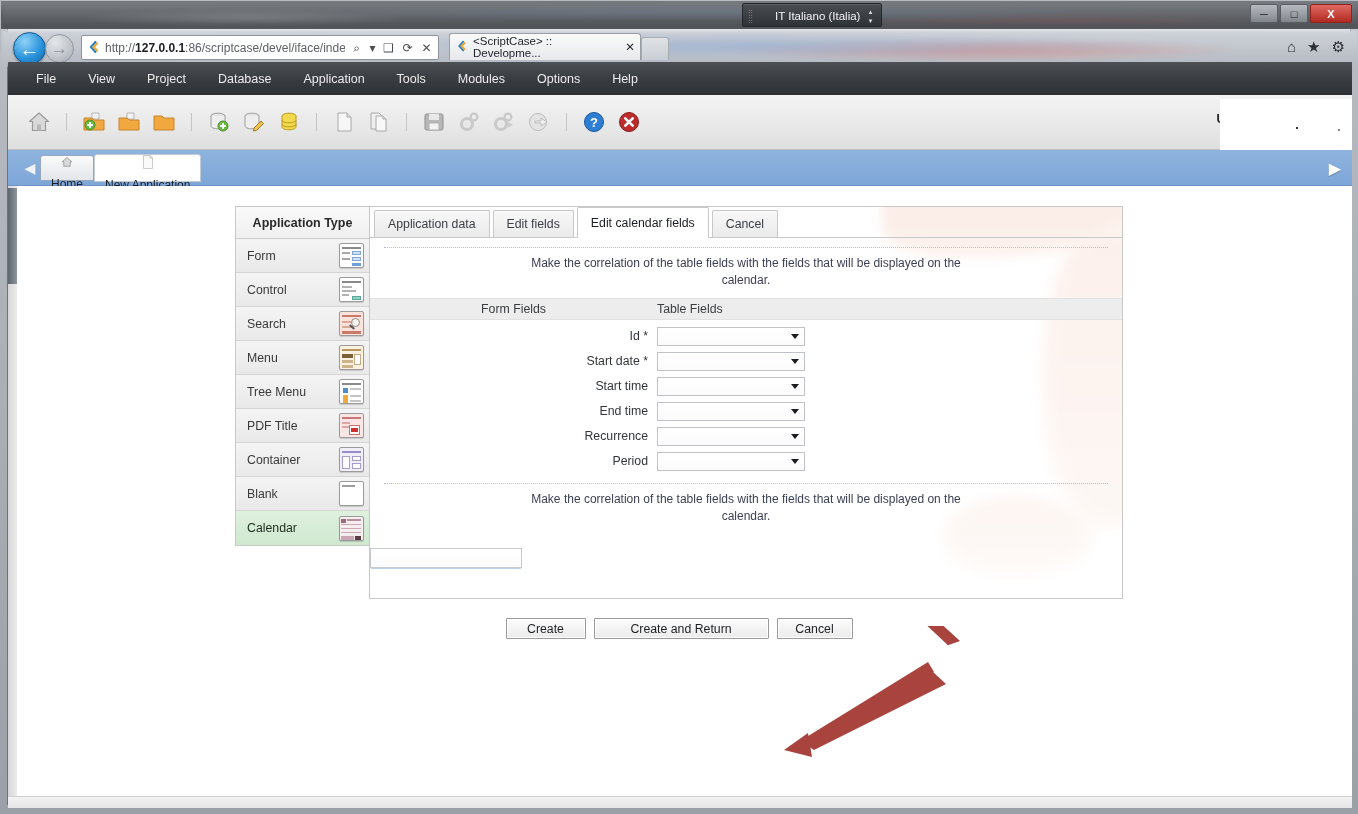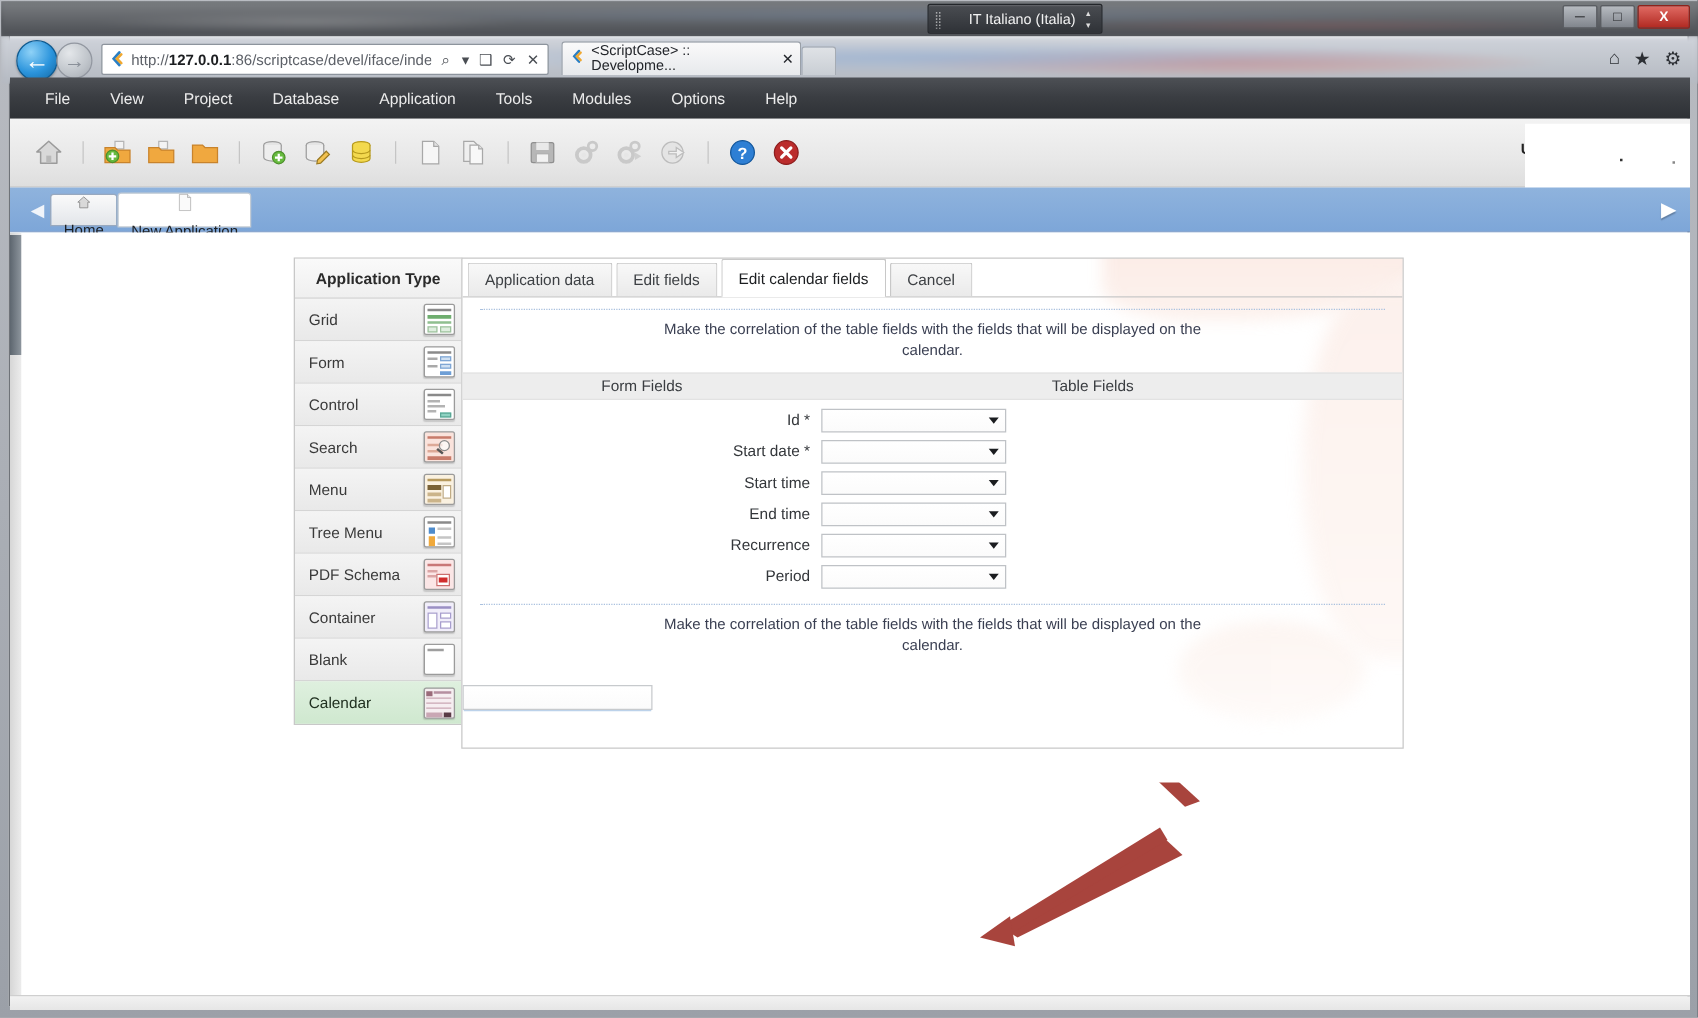--- a/index.html
+++ b/index.html
@@ -286,21 +286,21 @@
   .section-note{
     text-align:center; font-size:12px; color:#3a3f52; line-height:17px;
     padding:7px 140px 9px 140px;
   }
   .col-head{
     display:flex; background:#ededed; border-top:1px solid #e2e2e2;
     border-bottom:1px solid #e2e2e2;
     font-size:12.3px; color:#3a3d41; height:22px; align-items:center;
   }
   .col-head .c1{ width:287px; text-align:center; }
-  .col-head .c2{ width:250px; text-align:right; }
+  .col-head .c2{ width:250px; text-align:left; }
 
   .frow{
     display:flex; align-items:center; height:24px; margin-top:1px;
   }
   .frow .flabel{
     width:287px; text-align:right; padding-right:9px;
     font-size:12.3px; color:#33363a;
   }
   .frow .fctl{ width:250px; }
   .sel{
@@ -593,30 +593,20 @@
     <div id="page">
       <div id="page-scroll-track">
         <div id="page-scroll-thumb"></div>
       </div>
 
       <div id="app-card">
 
         <div id="apptype-panel">
           <div id="apptype-header">Application Type</div>
 
-          <div class="apptype-row">
-            <span>Grid</span>
-            <span class="mini-ico">
-              <i style="left:2px;top:3px;width:19px;height:2px;background:#8a8a8a"></i>
-              <i style="left:2px;top:8px;width:19px;height:3px;background:#6fae6f"></i>
-              <i style="left:2px;top:13px;width:19px;height:1.5px;background:#8fbf8f"></i>
-              <i style="left:2px;top:17px;width:8px;height:5px;background:#dfeedf;border:1px solid #9ec29e"></i>
-              <i style="left:12px;top:17px;width:9px;height:5px;background:#dfeedf;border:1px solid #9ec29e"></i>
-            </span>
-          </div>
 
           <div class="apptype-row">
             <span>Form</span>
             <span class="mini-ico">
               <i style="left:2px;top:3px;width:19px;height:2px;background:#8a8a8a"></i>
               <i style="left:2px;top:8px;width:8px;height:2px;background:#a9a9a9"></i>
               <i style="left:12px;top:7px;width:9px;height:4px;background:#cfe0f2;border:1px solid #7fa6d4"></i>
               <i style="left:2px;top:14px;width:8px;height:2px;background:#a9a9a9"></i>
               <i style="left:12px;top:13px;width:9px;height:4px;background:#cfe0f2;border:1px solid #7fa6d4"></i>
               <i style="left:12px;top:19px;width:9px;height:3px;background:#6e9fd6"></i>
@@ -664,21 +654,21 @@
               <i style="left:3px;top:8px;width:5px;height:5px;background:#4f8ccc"></i>
               <i style="left:10px;top:8px;width:11px;height:2px;background:#c5c5c5"></i>
               <i style="left:3px;top:15px;width:5px;height:8px;background:#f0a93c"></i>
               <i style="left:10px;top:15px;width:11px;height:2px;background:#c5c5c5"></i>
               <i style="left:10px;top:20px;width:11px;height:2px;background:#c5c5c5"></i>
             </span>
           </div>
 
 
           <div class="apptype-row">
-            <span>PDF Schema</span>
+            <span>PDF Title</span>
             <span class="mini-ico" style="background:#fbe6e6">
               <i style="left:2px;top:3px;width:19px;height:2px;background:#c97878"></i>
               <i style="left:2px;top:8px;width:8px;height:1.5px;background:#dba5a5"></i>
               <i style="left:2px;top:12px;width:8px;height:1.5px;background:#dba5a5"></i>
               <i style="left:9px;top:11px;width:11px;height:10px;background:#ffffff;border:1px solid #cc6f6f"></i>
               <i style="left:11px;top:14px;width:7px;height:4px;background:#d12e2e"></i>
             </span>
           </div>
 
           <div class="apptype-row">
@@ -792,20 +782,25 @@
             <div class="frow classname-row">
 
               <div class="fctl">
                   <div class="sel"></div>
                 </div>
             </div>
           </div>
         </div>
       </div>
 
+      <div id="actions">
+        <div class="btn" id="btn-create">Create</div>
+        <div class="btn" id="btn-create-return">Create and Return</div>
+        <div class="btn" id="btn-cancel">Cancel</div>
+      </div>
 
       <svg id="callout-tail" viewBox="0 0 310 135">
         <polygon points="148,258 0,0 12,0 160,250" fill="#a8443d" transform="translate(22,-120) scale(1,0.54)"></polygon>
         <path d="M22 115 L155 46 L168 58 L36 124 Z" fill="#a8443d"></path>
         <path d="M14 120 L150 36 L156 46 L22 126 Z" fill="#a8443d"></path>
         <path d="M6 124 L30 107 L34 131 Z" fill="#a8443d"></path>
       </svg>
 
     </div>
 

